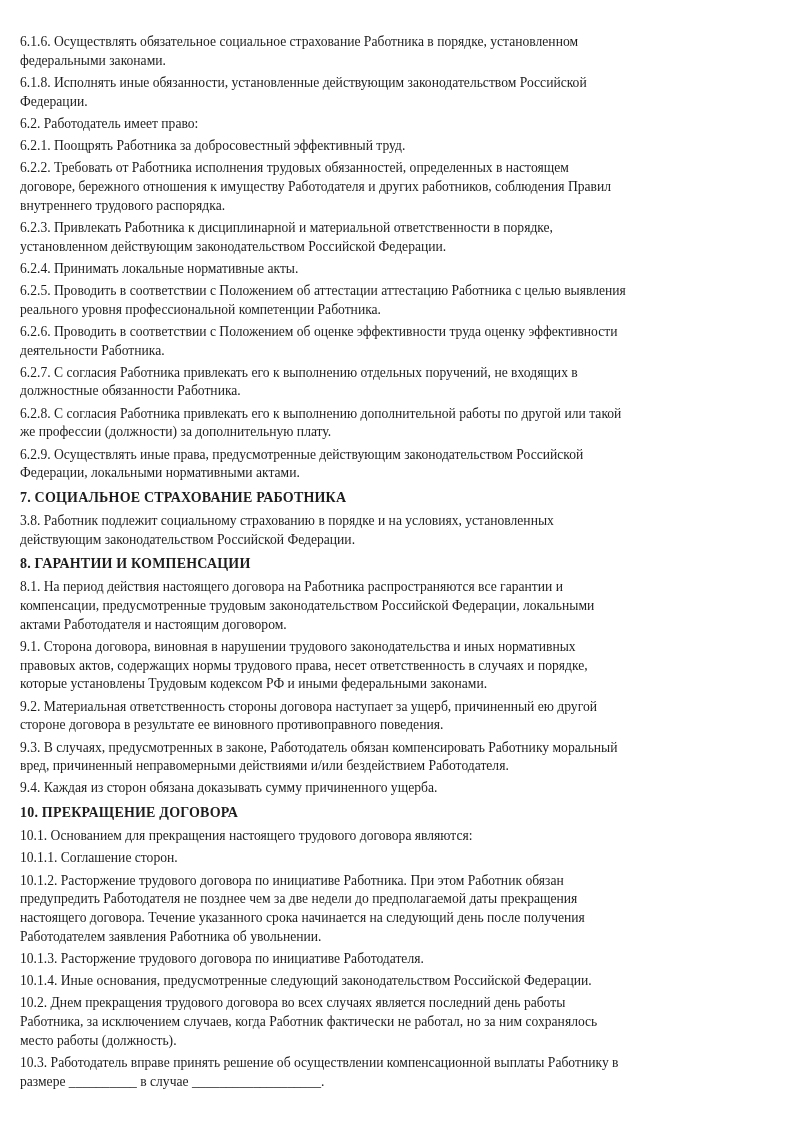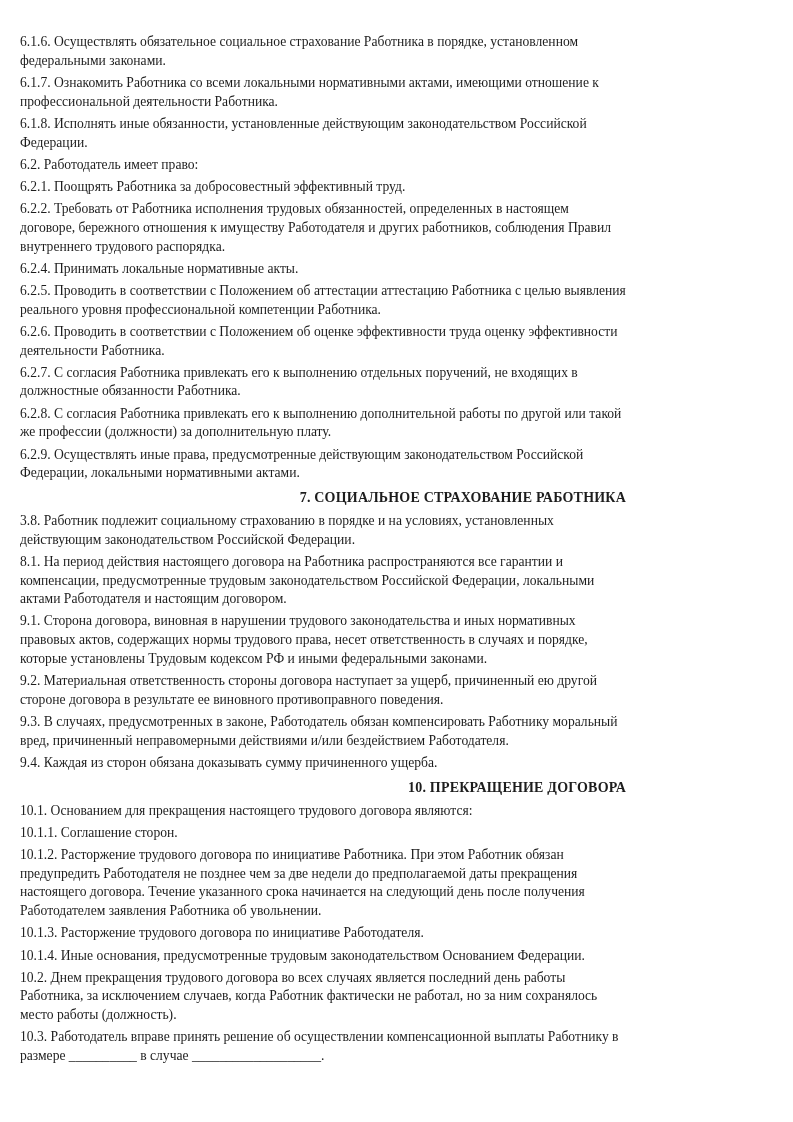--- a/index.html
+++ b/index.html
@@ -24,47 +24,47 @@
   .page p {
     margin: 0 0 3.5px 0;
     text-align: left;
   }
   .page h2 {
     font-size: 14px;
     line-height: 19px;
     font-weight: bold;
     letter-spacing: 0.2px;
     margin: 5px 0 5px 0;
-    text-align: right;
   }
 </style>
 </head>
 <body>
 
 <div class="page">
   <p>6.1.6. Осуществлять обязательное социальное страхование Работника в порядке, установленном федеральными законами.</p>
-  <p>6.1.7. Ознакомить Работника со всеми локальными нормативными актами, имеющими отношение к профессиональной деятельности Работника.</p>
   <p>6.1.8. Исполнять иные обязанности, установленные действующим законодательством Российской Федерации.</p>
   <p>6.2. Работодатель имеет право:</p>
   <p>6.2.1. Поощрять Работника за добросовестный эффективный труд.</p>
   <p>6.2.2. Требовать от Работника исполнения трудовых обязанностей, определенных в настоящем договоре, бережного отношения к имуществу Работодателя и других работников, соблюдения Правил внутреннего трудового распорядка.</p>
+  <p>6.2.3. Привлекать Работника к дисциплинарной и материальной ответственности в порядке, установленном действующим законодательством Российской Федерации.</p>
   <p>6.2.4. Принимать локальные нормативные акты.</p>
   <p>6.2.5. Проводить в соответствии с Положением об аттестации аттестацию Работника с целью выявления реального уровня профессиональной компетенции Работника.</p>
   <p>6.2.6. Проводить в соответствии с Положением об оценке эффективности труда оценку эффективности деятельности Работника.</p>
   <p>6.2.7. С согласия Работника привлекать его к выполнению отдельных поручений, не входящих в должностные обязанности Работника.</p>
   <p>6.2.8. С согласия Работника привлекать его к выполнению дополнительной работы по другой или такой же профессии (должности) за дополнительную плату.</p>
   <p>6.2.9. Осуществлять иные права, предусмотренные действующим законодательством Российской Федерации, локальными нормативными актами.</p>
   <h2>7. СОЦИАЛЬНОЕ СТРАХОВАНИЕ РАБОТНИКА</h2>
   <p>3.8. Работник подлежит социальному страхованию в порядке и на условиях, установленных действующим законодательством Российской Федерации.</p>
+  <h2>8. ГАРАНТИИ И КОМПЕНСАЦИИ</h2>
   <p>8.1. На период действия настоящего договора на Работника распространяются все гарантии и компенсации, предусмотренные трудовым законодательством Российской Федерации, локальными актами Работодателя и настоящим договором.</p>
   <p>9.1. Сторона договора, виновная в нарушении трудового законодательства и иных нормативных правовых актов, содержащих нормы трудового права, несет ответственность в случаях и порядке, которые установлены Трудовым кодексом РФ и иными федеральными законами.</p>
   <p>9.2. Материальная ответственность стороны договора наступает за ущерб, причиненный ею другой стороне договора в результате ее виновного противоправного поведения.</p>
   <p>9.3. В случаях, предусмотренных в законе, Работодатель обязан компенсировать Работнику моральный вред, причиненный неправомерными действиями и/или бездействием Работодателя.</p>
   <p>9.4. Каждая из сторон обязана доказывать сумму причиненного ущерба.</p>
   <h2>10. ПРЕКРАЩЕНИЕ ДОГОВОРА</h2>
   <p>10.1. Основанием для прекращения настоящего трудового договора являются:</p>
   <p>10.1.1. Соглашение сторон.</p>
   <p>10.1.2. Расторжение трудового договора по инициативе Работника. При этом Работник обязан предупредить Работодателя не позднее чем за две недели до предполагаемой даты прекращения настоящего договора. Течение указанного срока начинается на следующий день после получения Работодателем заявления Работника об увольнении.</p>
   <p>10.1.3. Расторжение трудового договора по инициативе Работодателя.</p>
-  <p>10.1.4. Иные основания, предусмотренные трудовым законодательством Основанием Федерации.</p>
+  <p>10.1.4. Иные основания, предусмотренные следующий законодательством Российской Федерации.</p>
   <p>10.2. Днем прекращения трудового договора во всех случаях является последний день работы Работника, за исключением случаев, когда Работник фактически не работал, но за ним сохранялось место работы (должность).</p>
   <p>10.3. Работодатель вправе принять решение об осуществлении компенсационной выплаты Работнику в размере __________ в случае ___________________.</p>
 </div>
 
 </body></html>

